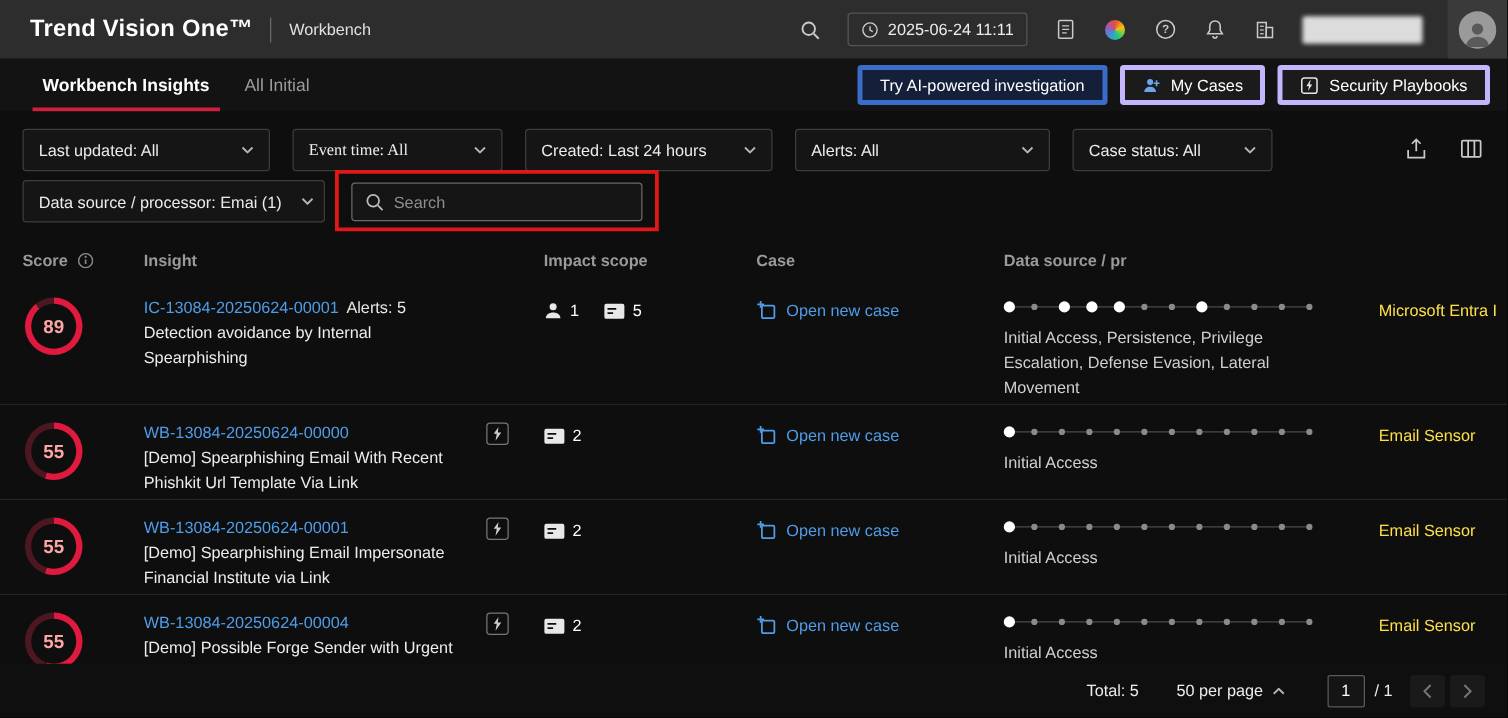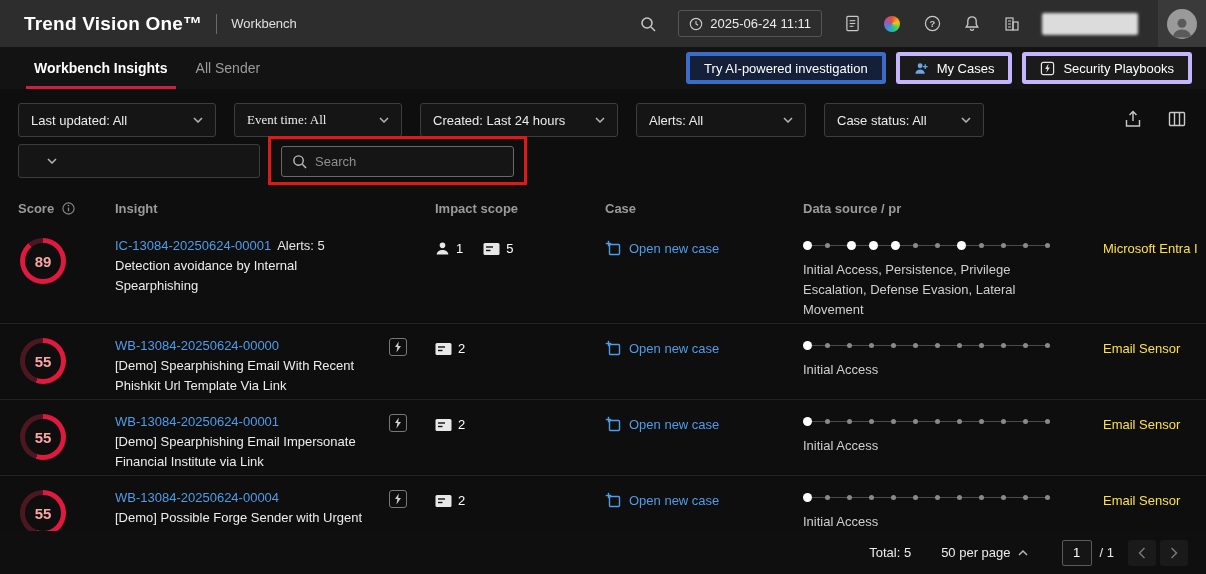--- a/index.html
+++ b/index.html
@@ -147,21 +147,21 @@
         </div>
       </div>
     </div>
   </header>
 
   <nav class="tabbar">
     <div class="tab active">
         <span>Workbench Insights</span>
       </div>
     <div class="tab">
-        <span>All Sender</span>
+        <span>All Initial</span>
       </div>
     <div class="tab-actions">
       <button class="btn btn-ai">
           <span>Try AI-powered investigation</span>
         </button>
       <button class="btn">
         <span style="display:flex;">
           <svg width="15" height="15" viewBox="0 0 16 16">
               <circle cx="6.5" cy="5" r="2.6" fill="#6aa7e8"></circle>
               <path d="M1.5 13.5c0-2.8 2.2-4.5 5-4.5s5 1.7 5 4.5z" fill="#6aa7e8"></path>
@@ -200,21 +200,21 @@
         </span>
     </div>
     <div class="dd" style="width:198px;">
       <span>Created: Last 24 hours</span>
       <span class="chev">
           <svg width="10" height="6" viewBox="0 0 10 6">
             <path d="M1 1l4 4 4-4" fill="none" stroke="#b5b5b5" stroke-width="1.5"></path>
           </svg>
         </span>
     </div>
-    <div class="dd" style="width:170px;">
+    <div class="dd" style="width:204px;">
       <span>Alerts: All</span>
       <span class="chev">
           <svg width="10" height="6" viewBox="0 0 10 6">
             <path d="M1 1l4 4 4-4" fill="none" stroke="#b5b5b5" stroke-width="1.5"></path>
           </svg>
         </span>
     </div>
     <div class="dd" style="width:160px;">
       <span>Case status: All</span>
       <span class="chev">
@@ -235,20 +235,21 @@
       <svg width="18" height="18" viewBox="0 0 18 18">
           <rect x="1.5" y="2.5" width="15" height="13" rx="1" fill="none" stroke="#c9c9c9" stroke-width="1.4"></rect>
           <line x1="6.5" y1="2.5" x2="6.5" y2="15.5" stroke="#c9c9c9" stroke-width="1.4"></line>
           <line x1="11.5" y1="2.5" x2="11.5" y2="15.5" stroke="#c9c9c9" stroke-width="1.4"></line>
         </svg>
     </span>
   </div>
 
   <div class="filters2">
     <div class="dd" style="width:242px;">
+      <span>Data source / processor: Emai (1)</span>
       <span class="chev">
           <svg width="10" height="6" viewBox="0 0 10 6">
             <path d="M1 1l4 4 4-4" fill="none" stroke="#b5b5b5" stroke-width="1.5"></path>
           </svg>
         </span>
     </div>
   </div>
   <div class="searchbox">
     <span style="display:flex;">
       <svg width="15" height="15" viewBox="0 0 16 16">

